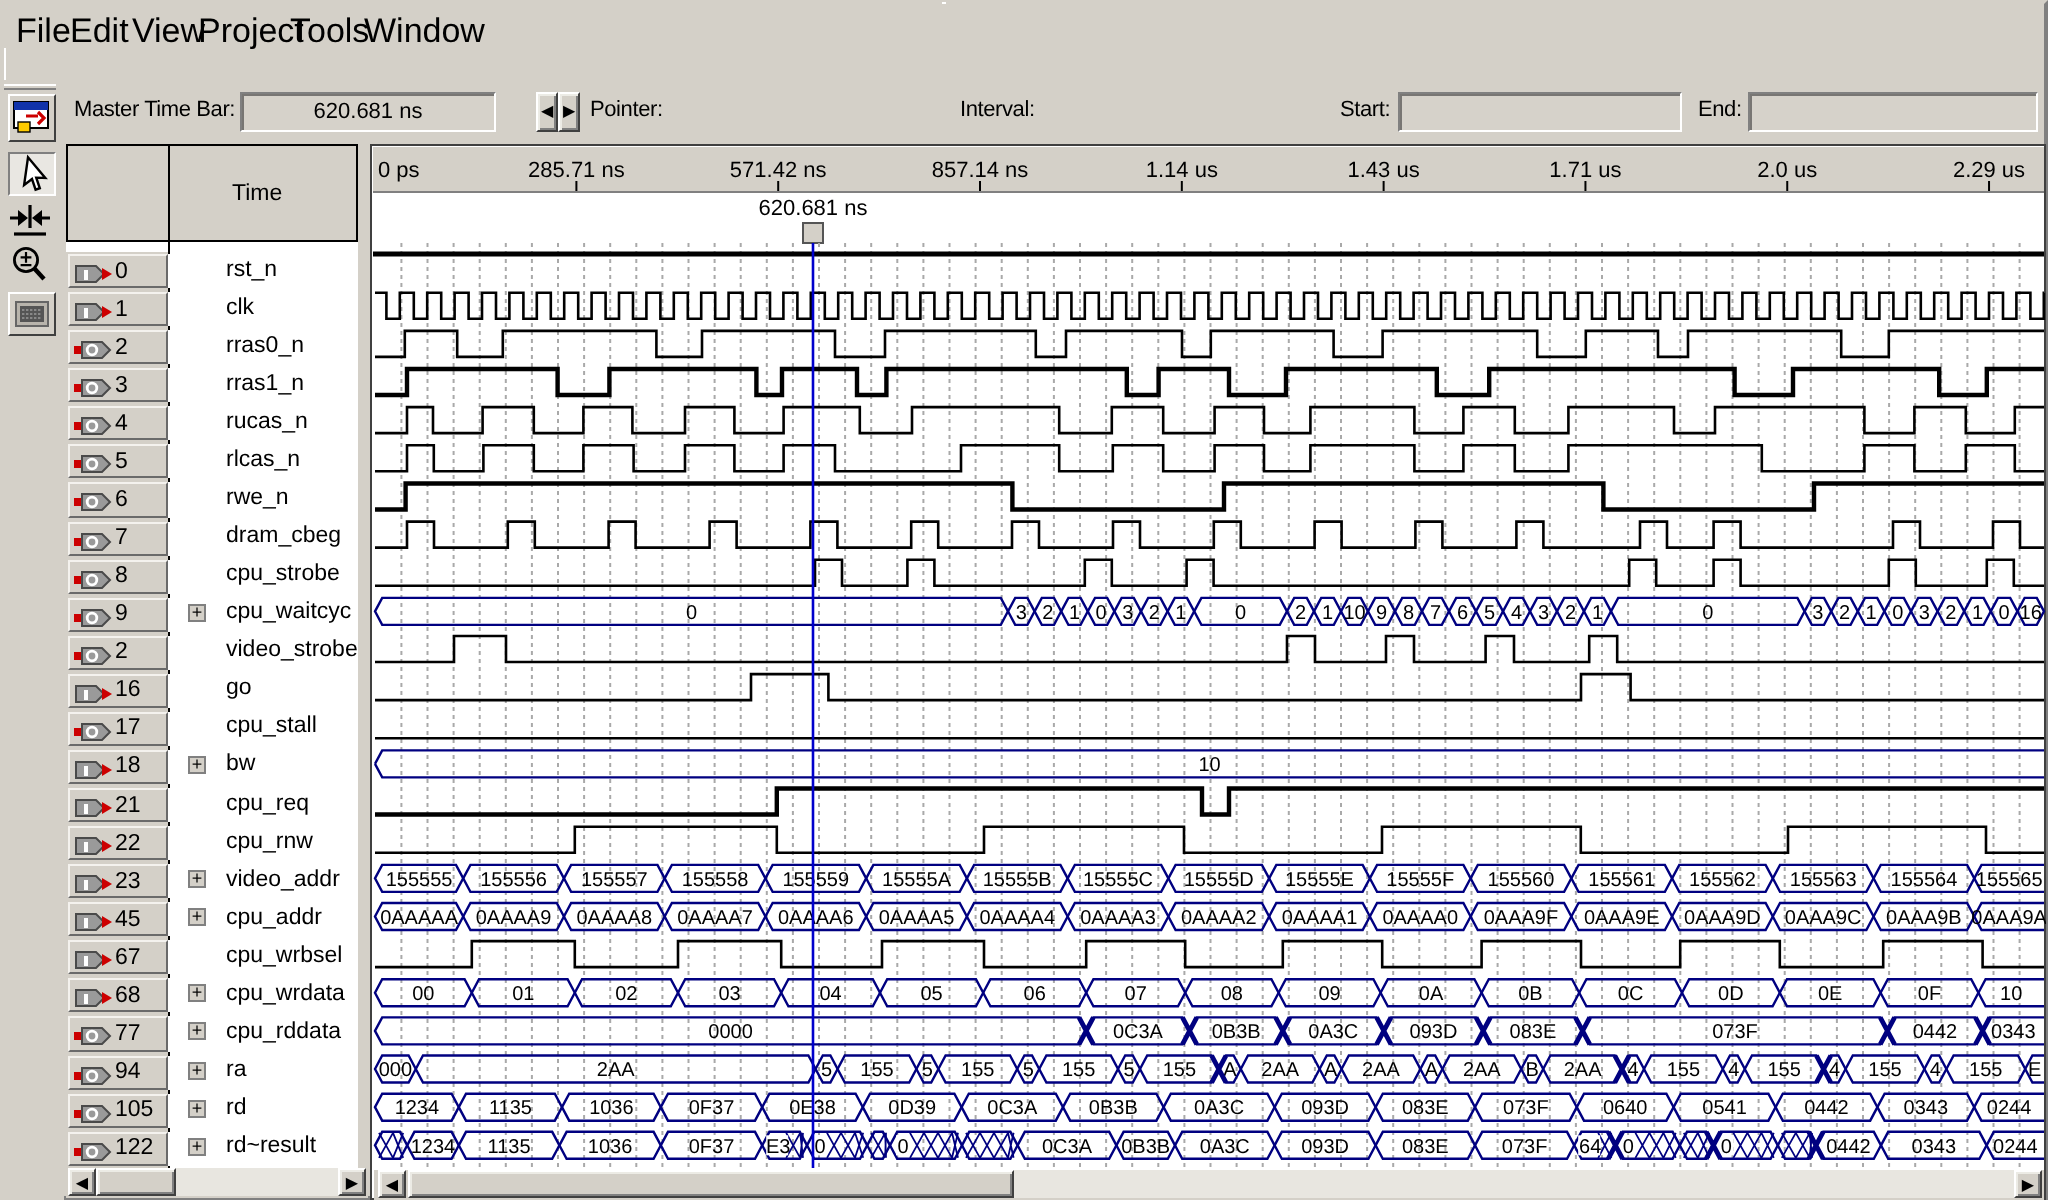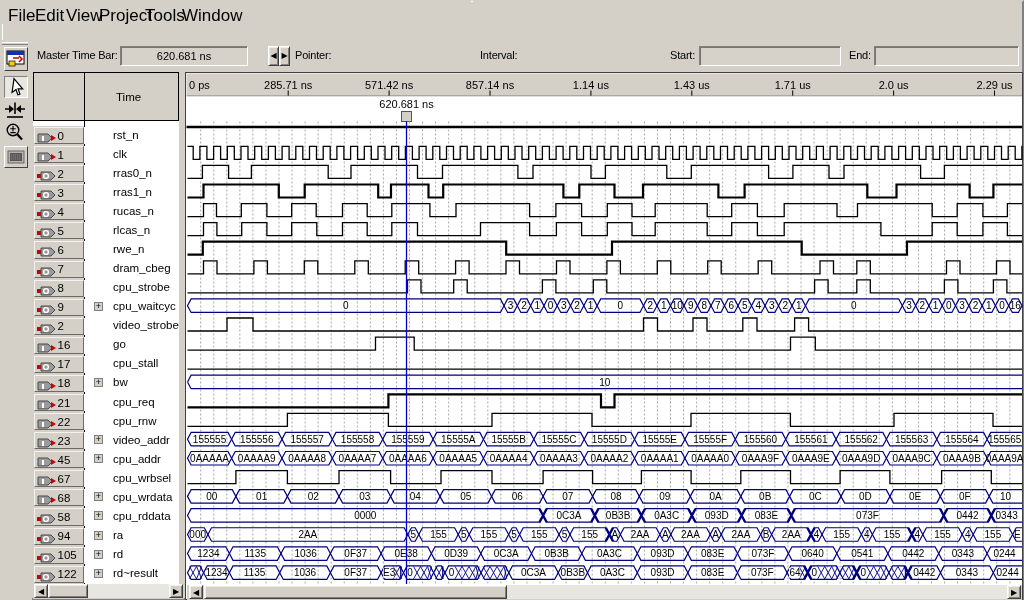--- a/index.html
+++ b/index.html
@@ -378,21 +378,21 @@
 <div class="sname" style="top:489.3px">
     <span class="plus">+</span>
     <span class="nm">cpu_wrdata</span>
   </div>
 <div class="sbtn" style="top:508.4px">
     <span class="sicon"><svg width="20" height="12" viewBox="0 0 20 12">
         <rect x="0" y="4" width="4" height="4" fill="#cc0000"></rect>
         <polygon points="4,2 14,2 18,6 14,10 4,10" fill="#9a9a9a" stroke="#4a4a4a" stroke-width="1"></polygon>
         <circle cx="9" cy="6" r="2.4" fill="none" stroke="#fff" stroke-width="1.4"></circle>
       </svg></span>
-    <span class="snum">58</span>
+    <span class="snum">77</span>
   </div>
 <div class="sname" style="top:508.4px">
     <span class="plus">+</span>
     <span class="nm">cpu_rddata</span>
   </div>
 <div class="sbtn" style="top:527.5px">
     <span class="sicon"><svg width="20" height="12" viewBox="0 0 20 12">
         <rect x="0" y="4" width="4" height="4" fill="#cc0000"></rect>
         <polygon points="4,2 14,2 18,6 14,10 4,10" fill="#9a9a9a" stroke="#4a4a4a" stroke-width="1"></polygon>
         <circle cx="9" cy="6" r="2.4" fill="none" stroke="#fff" stroke-width="1.4"></circle>

